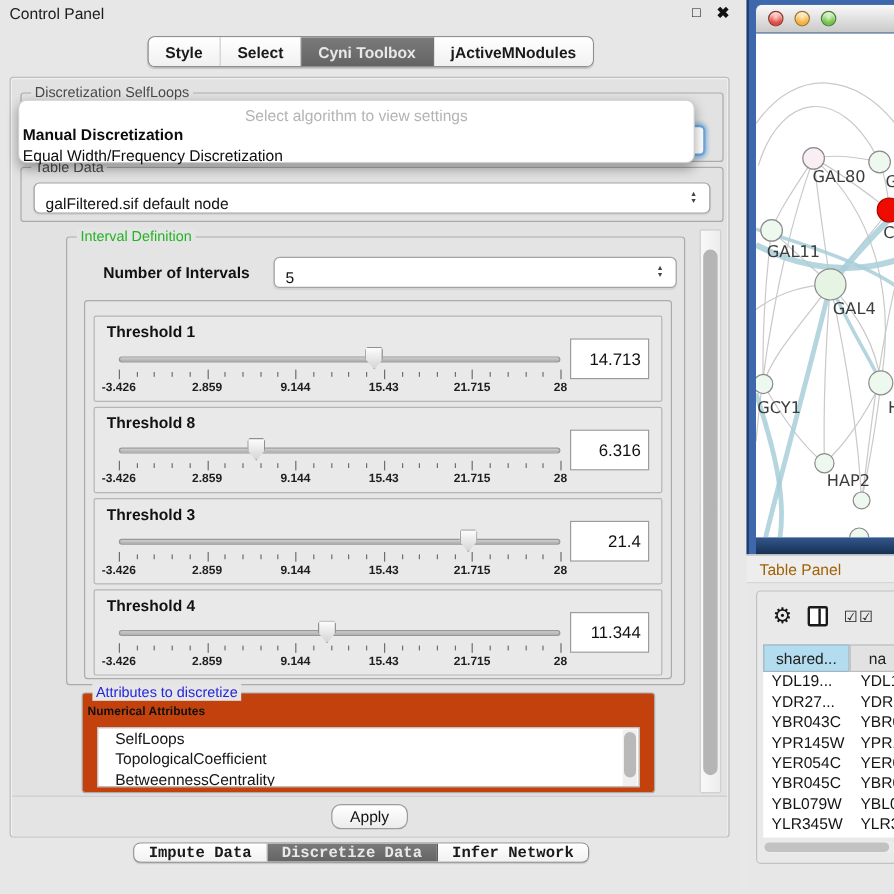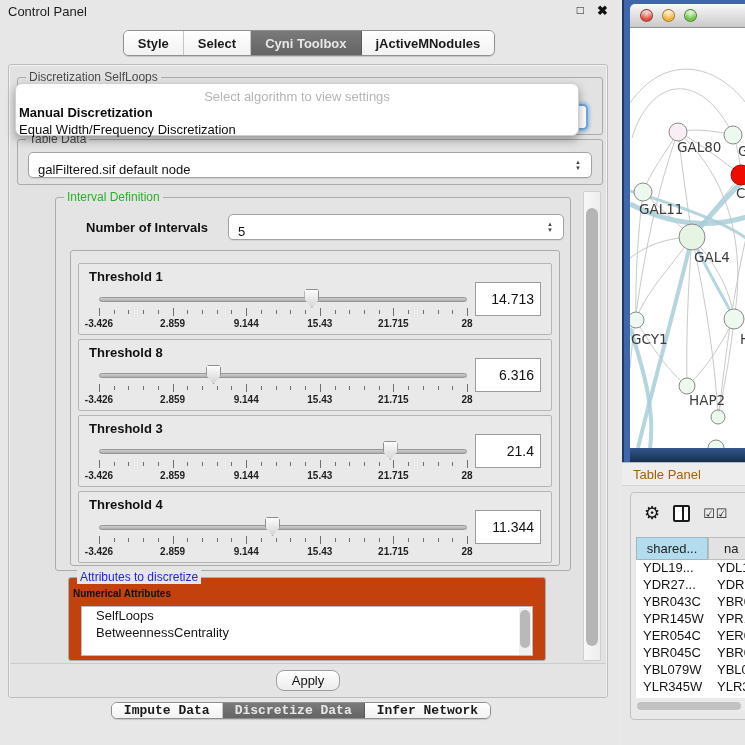--- a/index.html
+++ b/index.html
@@ -351,20 +351,21 @@
       </div>
 
       <div class="groupbox attr-group">
         <span class="gb-title blue">Attributes to discretize</span>
         <span class="attr-list-label">Numerical Attributes</span>
         <div class="attr-list" id="attr-list">
           <div class="list-scrollbar">
               <div class="list-thumb"></div>
             </div>
         <div class="attr-item">SelfLoops</div>
+            <div class="attr-item">TopologicalCoefficient</div>
             <div class="attr-item">BetweennessCentrality</div>
           </div>
       </div>
 
       <div class="v-scrollbar">
         <div class="v-thumb"></div>
       </div>
     </div>
 
     <div class="apply-row">

